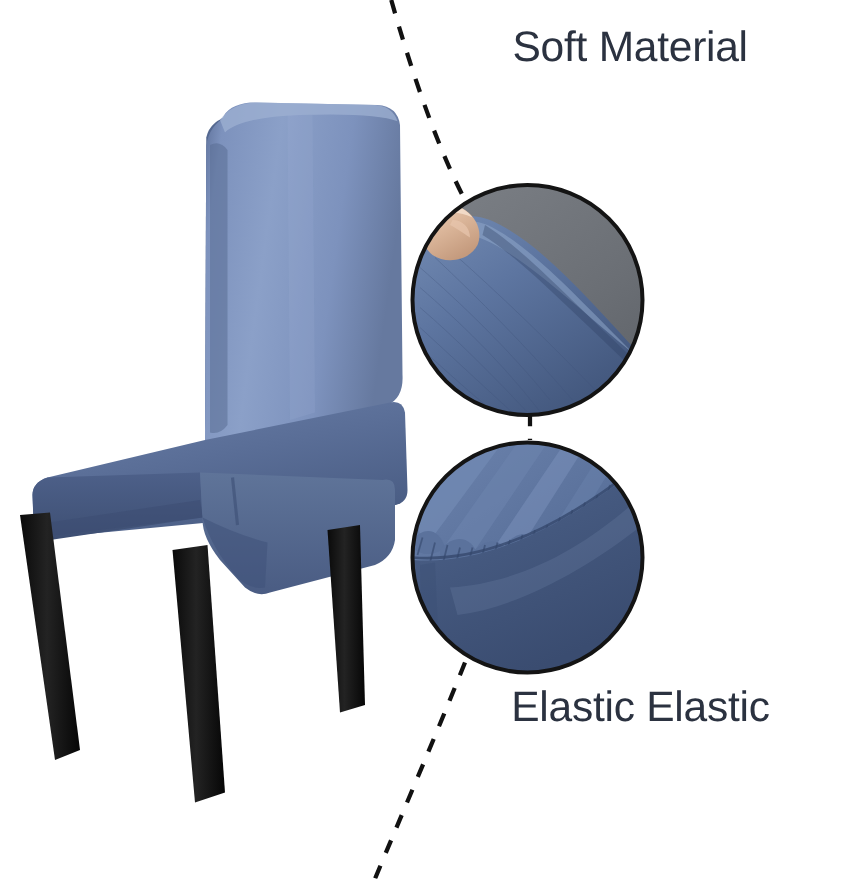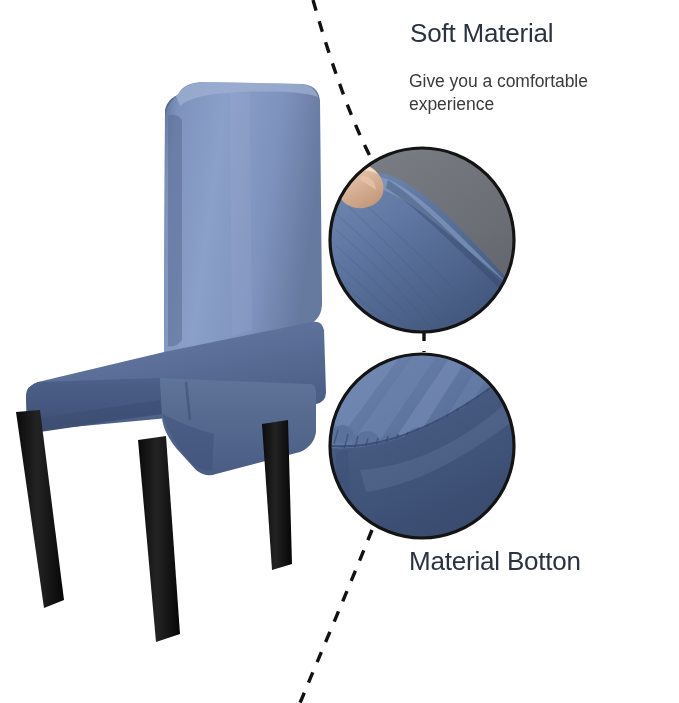--- a/index.html
+++ b/index.html
@@ -6,21 +6,21 @@
   body{
     width:679px;height:703px;background:#ffffff;
     font-family:"Liberation Sans","DejaVu Sans",sans-serif;
     overflow:hidden;position:relative;
   }
   #stage{position:absolute;inset:0;width:679px;height:703px;}
   #art{position:absolute;left:0;top:0;width:679px;height:703px;}
 
   .txt{position:absolute;}
   .heading{
-    color:#2b3240;font-size:26px;line-height:1.06;
+    color:#2b3240;font-size:34px;line-height:1.06;
     font-weight:400;letter-spacing:-0.2px;white-space:nowrap;
   }
   .body{
     color:#3a3b3d;font-size:17.5px;line-height:1.33;font-weight:400;
     letter-spacing:-0.05px;
   }
   #h-soft{left:410px;top:20px;}
   #b-soft{left:409px;top:70px;width:250px;}
   #h-elastic{left:409px;top:548px;}
   #b-elastic{left:410px;top:600px;width:258px;}
@@ -226,17 +226,16 @@
         <path d="M360,470 C420,466 470,436 514,396 L514,420
                  C468,456 414,486 366,492 Z" fill="#64799f" opacity="0.35"></path>
 
         <path d="M336,452 L348,450 L352,538 L338,538 Z" fill="#3c4f76" opacity="0.45"></path>
       </g>
       <circle cx="422" cy="446" r="92" fill="none" stroke="#141414" stroke-width="3.2"></circle>
     </g>
   </svg>
 
   <div class="txt heading" id="h-soft">Soft Material</div>
-  <div class="txt body" id="b-soft">Give you a comfortable experience</div>
-
-  <div class="txt heading" id="h-elastic">Material Botton</div>
+
+  <div class="txt heading" id="h-elastic">Elastic Elastic</div>
 
 </div>
 
 </body></html>

